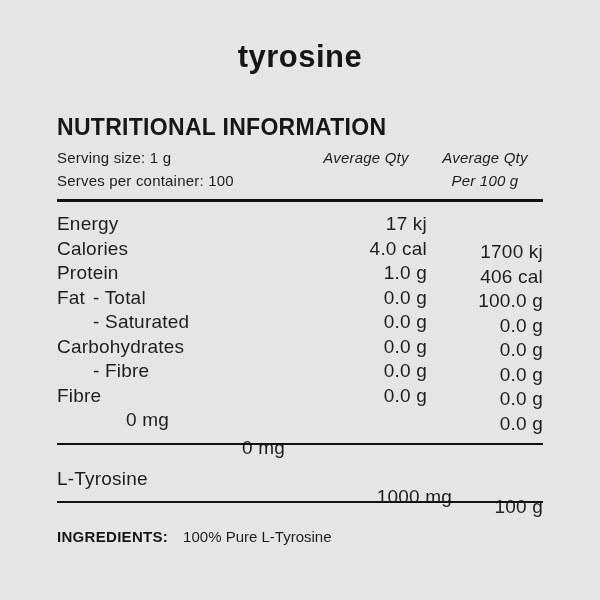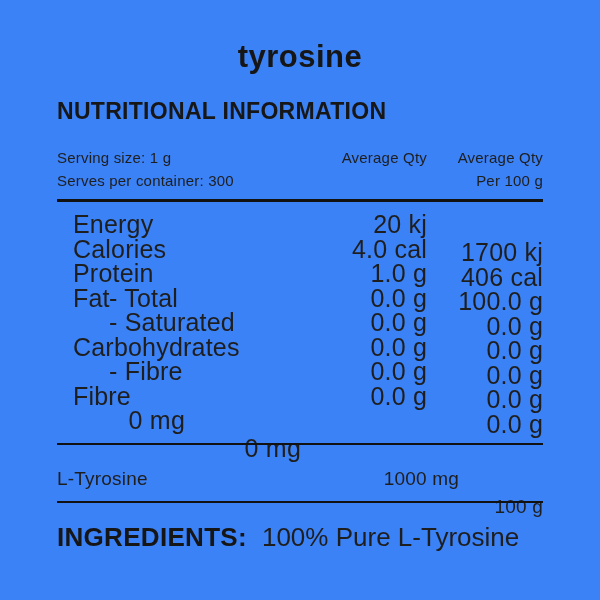--- a/index.html
+++ b/index.html
@@ -1,21 +1,21 @@
 <!DOCTYPE html>
 <html><head>
 <meta charset="utf-8">
 <style>
   * { margin: 0; padding: 0; box-sizing: border-box; }
   html, body { background: #ffffff; }
   .canvas {
     position: relative;
     width: 600px;
     height: 600px;
-    background: #3b82f6;
+    background: #e5e5e5;
     font-family: "Liberation Sans", sans-serif;
     color: #1e1e1e;
     overflow: hidden;
   }
   .logo {
     position: absolute;
     top: 40px; left: 0;
     width: 100%;
     text-align: center;
     font-size: 31px;
@@ -26,52 +26,52 @@
   }
   .panel {
     position: absolute;
     left: 57px;
     width: 486px;
     top: 0;
     height: 600px;
   }
   .panel-title {
     position: absolute;
-    top: 97px; left: 0;
+    top: 113px; left: 0;
     font-size: 23px;
     font-weight: bold;
     letter-spacing: 0.3px;
     line-height: 28px;
     color: #171717;
     white-space: nowrap;
   }
   .serving-row {
     position: absolute;
     top: 146px; left: 0; right: 0;
     display: flex;
     font-size: 15px;
     line-height: 23px;
     letter-spacing: 0.2px;
   }
   .serving-info { flex: 1; }
-  .col-head { text-align: right; white-space: nowrap; }
+  .col-head { text-align: center; white-space: nowrap; font-style: italic; }
   .col-head.c1 { width: 122px; }
   .col-head.c2 { width: 116px; }
   .rule {
     position: absolute;
     left: 0; right: 0;
     background: #121212;
   }
   .rule-1 { top: 199px; height: 2.5px; }
   .rule-2 { top: 443px; height: 2px; }
   .rule-3 { top: 501px; height: 2px; }
   .nutrient-rows {
     position: absolute;
-    top: 212px; left: 16px; right: 0;
-    font-size: 25px;
+    top: 212px; left: 0; right: 0;
+    font-size: 19px;
     letter-spacing: 0.2px;
   }
   .nrow {
     display: flex;
     height: 24.5px;
     line-height: 24.5px;
     white-space: nowrap;
   }
   .nlabel { position: relative; flex: 1; }
   .lbl-sub { position: absolute; left: 36px; top: 0; }
@@ -80,65 +80,65 @@
   .nval.v2 { width: 116px; margin-top: 28px; }
   .hrow {
     position: absolute;
     top: 466px; left: 0; right: 0;
     display: flex;
     font-size: 19px;
     line-height: 25px;
     letter-spacing: 0.2px;
     white-space: nowrap;
   }
-  .hrow .nval.v1 { position: relative; left: 32px; }
+  .hrow .nval.v1 { position: relative; left: 25px; margin-top: 18px; }
   .ingredients {
     position: absolute;
     top: 524px; left: 0; right: 0;
-    font-size: 26px;
+    font-size: 15px;
     line-height: 26px;
     white-space: nowrap;
   }
   .ingredients .ing-label { font-weight: bold; letter-spacing: 0.3px; color: #161616; }
   .ingredients .ing-value { margin-left: 15px; }
 </style>
 </head>
 <body>
 
 <div class="canvas">
 
   <div class="logo">tyrosine</div>
 
   <div class="panel">
 
     <div class="panel-title">NUTRITIONAL INFORMATION</div>
 
     <div class="serving-row">
       <div class="serving-info">
         <div>Serving size: 1 g</div>
-        <div>Serves per container: 300</div>
+        <div>Serves per container: 100</div>
       </div>
       <div class="col-head c1">
         <div>Average Qty</div>
       </div>
       <div class="col-head c2">
         <div>Average Qty</div>
         <div>Per 100 g</div>
       </div>
     </div>
 
     <div class="rule rule-1"></div>
 
     <div class="nutrient-rows">
   <div class="nrow">
     <div class="nlabel">
       <span class="lbl-main">Energy</span>
       <span class="lbl-sub"></span>
     </div>
-    <div class="nval v1">20 kj</div>
+    <div class="nval v1">17 kj</div>
     <div class="nval v2">1700 kj</div>
   </div>
 
   <div class="nrow">
     <div class="nlabel">
       <span class="lbl-main">Calories</span>
       <span class="lbl-sub"></span>
     </div>
     <div class="nval v1">4.0 cal</div>
     <div class="nval v2">406 cal</div>

